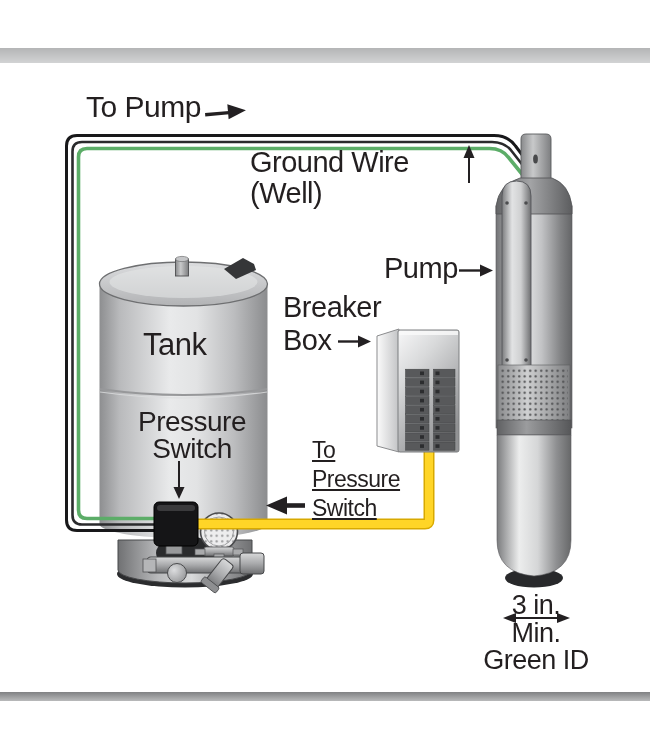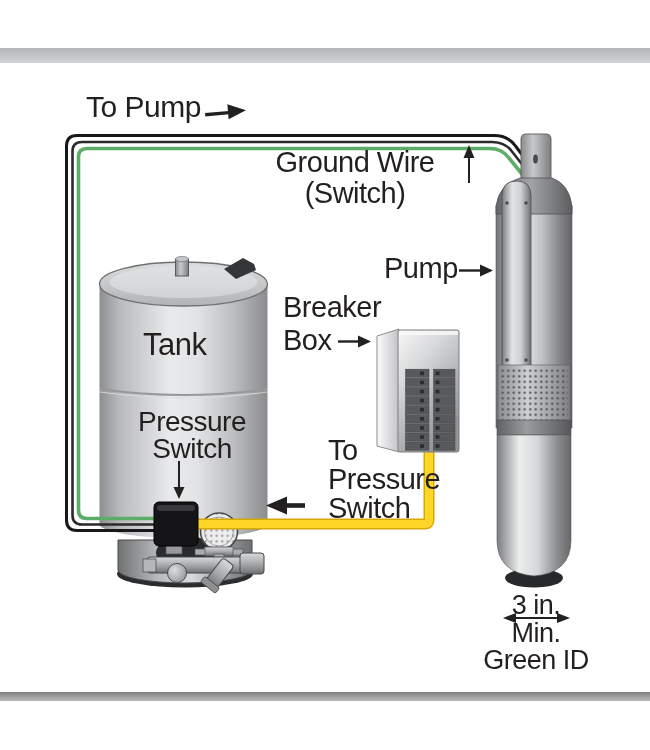--- a/index.html
+++ b/index.html
@@ -6,26 +6,26 @@
   body{width:650px;height:750px;background:#ffffff;overflow:hidden;
        font-family:"Liberation Sans", sans-serif;}
   #stage{position:relative;width:650px;height:575px;background:#ffffff;}
   .band{position:absolute;left:0;width:650px;}
   #top-band{top:48px;height:15px;background:linear-gradient(#b4b5b6,#d2d3d4);}
   #bottom-band{top:692px;height:9px;background:linear-gradient(#808183,#b9babb);}
   #art{position:absolute;left:0;top:0;}
   .lbl{position:absolute;color:#231f20;letter-spacing:-0.5px;line-height:1;}
   .lbl div{white-space:nowrap;}
   #to-pump-label{left:86px;top:92px;font-size:30px;}
-  #ground-wire-label{left:250px;top:147px;width:210px;text-align:center;font-size:29px;line-height:31px;}
+  #ground-wire-label{left:250px;top:147px;width:210px;text-align:left;font-size:29px;line-height:31px;}
   #pump-label{left:376px;top:254px;font-size:29px;margin-left:8px;}
   #breaker-box-label{left:283px;top:291px;font-size:29px;line-height:33px;}
   #tank-label{left:143px;top:329px;font-size:31px;}
   #pressure-switch-label{left:112px;top:408px;width:160px;text-align:center;font-size:28px;line-height:27px;}
-  #to-pressure-label{left:328px;top:436px;font-size:29px;line-height:29px;}
+  #to-pressure-label{left:312px;top:436px;font-size:23px;line-height:29px;text-decoration:underline;}
   #well-id-label{left:478px;top:592px;width:116px;text-align:center;font-size:27px;line-height:27.5px;}
 </style>
 </head>
 <body>
 
 <div id="stage">
 
   <div id="top-band" class="band"></div>
   <div id="bottom-band" class="band"></div>
 
@@ -270,21 +270,21 @@
         <polygon points="516,613 516,623 503,618" stroke="none"></polygon>
         <polygon points="557,613 557,623 570,618" stroke="none"></polygon>
       </g>
     </g>
   </svg>
 
   <div class="lbl" id="to-pump-label">To Pump</div>
 
   <div class="lbl" id="ground-wire-label">
     <div>Ground Wire</div>
-    <div>(Switch)</div>
+    <div>(Well)</div>
   </div>
 
   <div class="lbl" id="pump-label">Pump</div>
 
   <div class="lbl" id="breaker-box-label">
     <div>Breaker</div>
     <div>Box</div>
   </div>
 
   <div class="lbl" id="tank-label">Tank</div>

